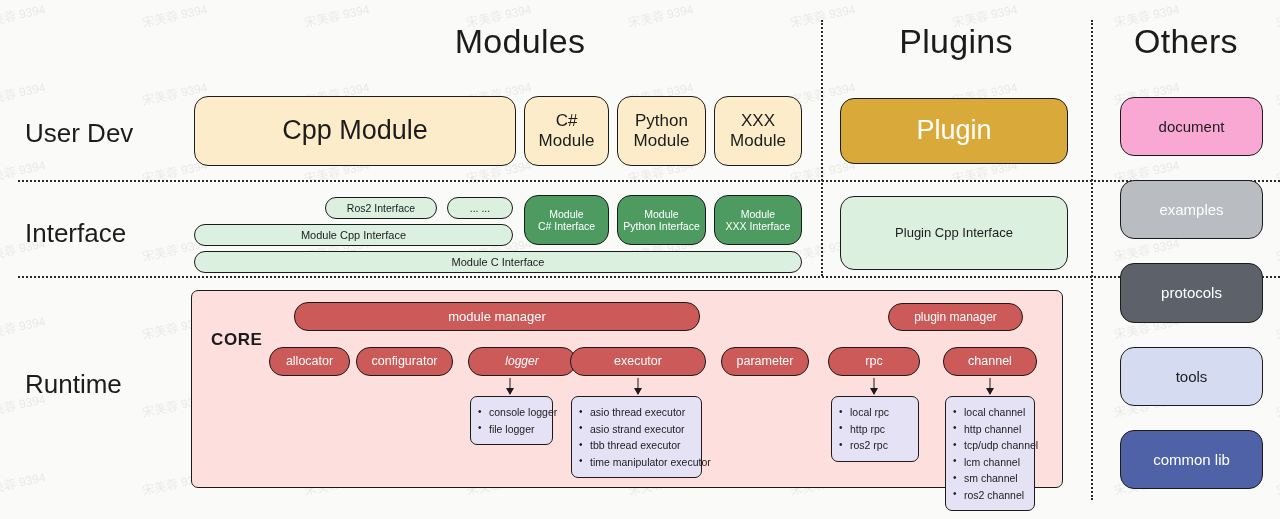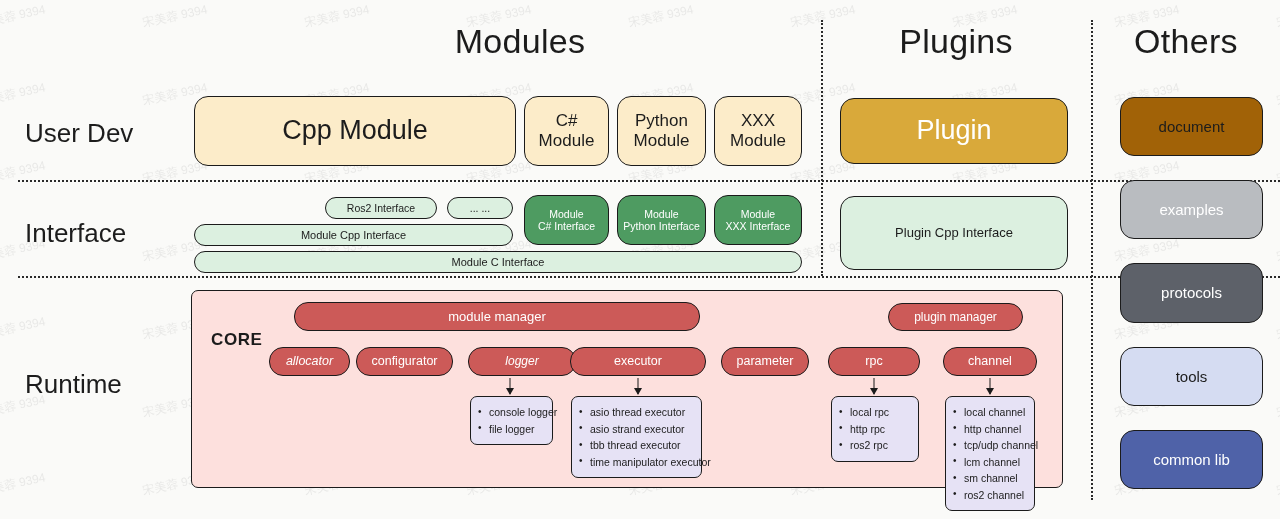--- a/index.html
+++ b/index.html
@@ -53,21 +53,21 @@
     width: 0;
     border-left: 2.5px dotted #2a2a2a;
   }
 
   
   .c-cream   { background: #FCECC9; color: #1c1c1c; }
   .c-gold    { background: #D9A93A; color: #FFFFFF; }
   .c-mint    { background: #DCF0E0; color: #1c1c1c; }
   .c-green   { background: #4E9B61; color: #FFFFFF; }
   .c-red     { background: #CC5A58; color: #FFFFFF; }
-  .c-white   { background: #a16207; color: #1c1c1c; }
+  .c-white   { background: #f9a8d4; color: #1c1c1c; }
   .c-gray    { background: #B9BCC0; color: #FFFFFF; }
   .c-dgray   { background: #5D6169; color: #FFFFFF; }
   .c-periw   { background: #D5DCF2; color: #1c1c1c; }
   .c-blue    { background: #4F62A8; color: #FFFFFF; }
 
   
   #core-region {
     position: absolute;
     border: 1.6px solid #1b1b1b;
     border-radius: 7px;
@@ -242,21 +242,21 @@
 XXX Interface</div>
 
   <div class="box c-mint" style="left:840px; top:196px; width:228px; height:74px; font-size:13px;">Plugin Cpp Interface</div>
 
   <div id="core-region" style="left:191px; top:290px; width:872px; height:198px;"></div>
   <div id="core-label" style="left:211px; top:330px;">CORE</div>
 
   <div class="box c-red" style="left:294px; top:302px; width:406px; height:29px; font-size:13px;">module manager</div>
   <div class="box c-red" style="left:888px; top:303px; width:135px; height:28px; font-size:12px;">plugin manager</div>
 
-  <div class="box c-red" style="left:269px; top:347px; width:81px; height:29px; font-size:12.5px;font-style:italic;">allocator</div>
+  <div class="box c-red" style="left:269px; top:347px; width:81px; height:29px; font-size:12.5px;">allocator</div>
   <div class="box c-red" style="left:356px; top:347px; width:97px; height:29px; font-size:12.5px;">configurator</div>
   <div class="box c-red" style="left:468px; top:347px; width:108px; height:29px; font-size:12px;font-style:italic;">logger</div>
   <div class="box c-red" style="left:570px; top:347px; width:136px; height:29px; font-size:12.5px;">executor</div>
   <div class="box c-red" style="left:721px; top:347px; width:88px; height:29px; font-size:12.5px;">parameter</div>
   <div class="box c-red" style="left:828px; top:347px; width:92px; height:29px; font-size:12.5px;">rpc</div>
   <div class="box c-red" style="left:943px; top:347px; width:94px; height:29px; font-size:12.5px;">channel</div>
 
   <div class="arrow" style="left:503px; top:378px; width:14px; height:16px;">
     <span class="shaft"></span>
       <span class="head"></span>

